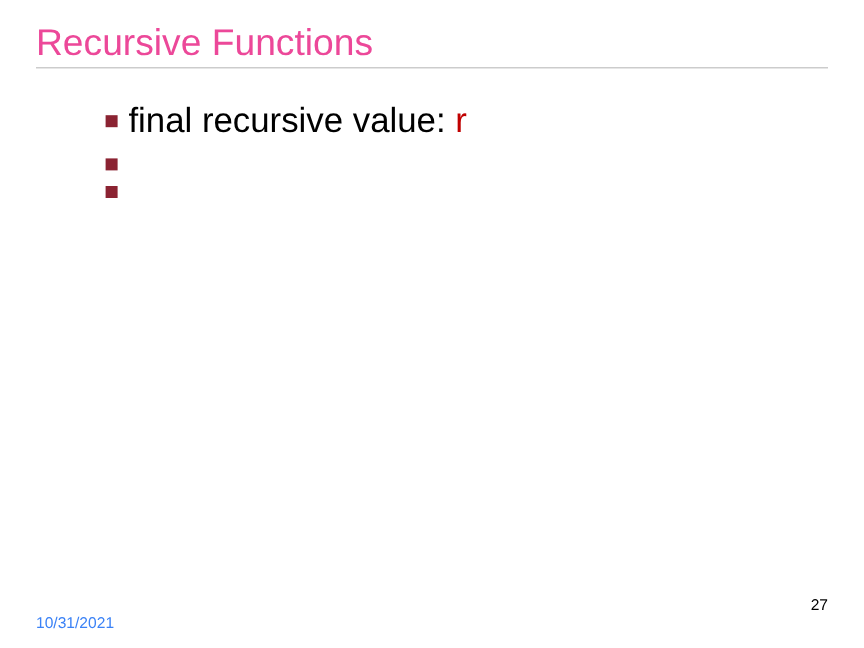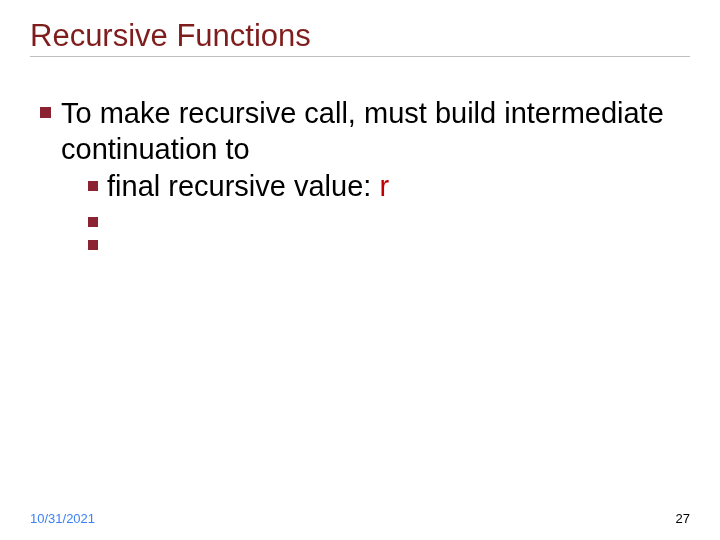--- a/index.html
+++ b/index.html
@@ -11,23 +11,23 @@
     position: relative;
     overflow: hidden;
   }
   .slide {
     width: 100%;
     height: 100%;
     padding: 18px 30px 20px 30px;
   }
   .title {
     font-size: 31px;
-    color: #7f1d1d;
+    color: #ec4899;
     font-weight: 400;
-    margin-bottom: 36px;
+    margin-bottom: 24px;
     padding-bottom: 2px;
     border-bottom: 1px solid #c0c0c0;
     width: 660px;
   }
   .content {
     padding-left: 10px;
     padding-top: 2px;
   }
   .outer-item {
     display: flex;
@@ -71,37 +71,33 @@
   .red { color: #c00000; }
   .footer-date {
     position: absolute;
     bottom: 14px;
     left: 30px;
     font-size: 13px;
     color: #3b82f6;
   }
   .footer-page {
     position: absolute;
-    bottom: 14px;
+    bottom: 29px;
     right: 30px;
     font-size: 13px;
     color: #000000;
   }
 </style>
 </head>
 <body>
 
 <div class="slide">
   <div class="title">Recursive Functions</div>
 
   <div class="content">
-    <div class="outer-item">
-      <div class="bullet-outer"></div>
-      <div class="outer-text">To make recursive call, must build intermediate continuation to</div>
-    </div>
 
     <div class="inner-list">
 
       <div class="inner-item">
         <div class="bullet-inner"></div>
         <div class="inner-text">
           <span>final recursive value:  </span><span class="red">r</span>
         </div>
       </div>
 

